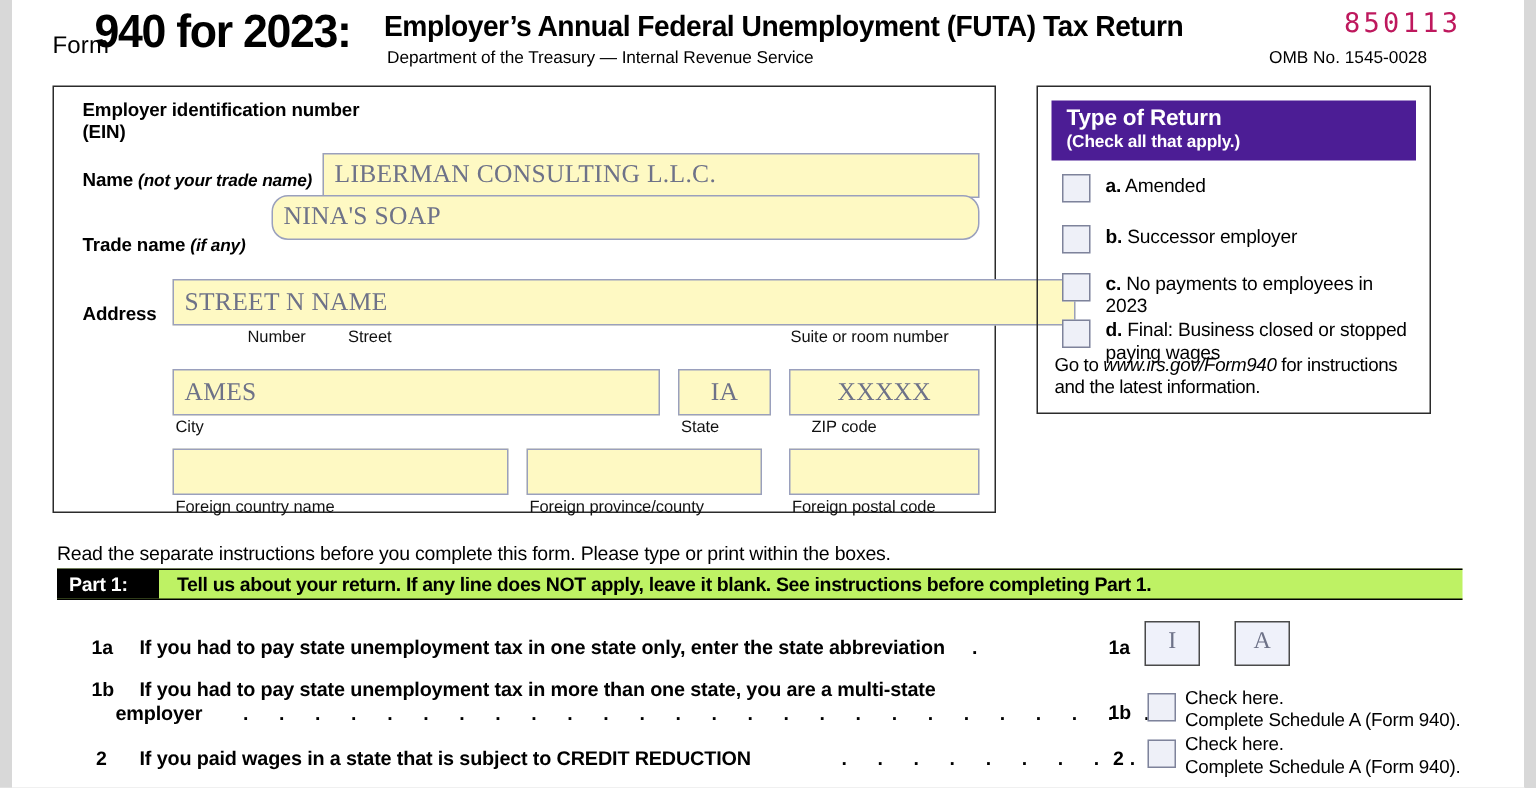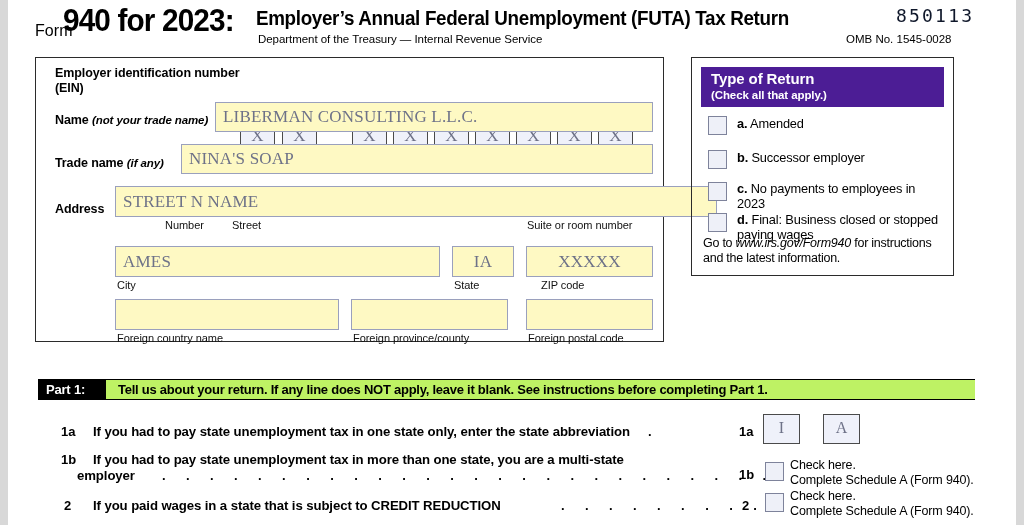--- a/index.html
+++ b/index.html
@@ -59,21 +59,21 @@
     left: 250px; top: 33px;
     font-size: 11.5px;
     letter-spacing: -0.05px;
   }
   .ocr-number {
     position: absolute;
     left: 888px; top: 5px;
     font-family: "DejaVu Sans Mono", monospace;
     font-size: 18px;
     letter-spacing: 2.2px;
-    color: #0f172a;
+    color: #be185d;
   }
   .omb {
     position: absolute;
     left: 838px; top: 33px;
     font-size: 11.5px;
   }
 
   
   .left-box {
     position: absolute;
@@ -349,21 +349,21 @@
       <i>(not your trade name)</i>
     </div>
     <div class="field" style="left:179px; top:44px; width:438px; height:30px;">
       <span class="field-text">LIBERMAN CONSULTING L.L.C.</span>
     </div>
 
     <div class="lbl" style="left:19px; top:98px;">
       <span>Trade name</span>
       <i>(if any)</i>
     </div>
-    <div class="field" style="left:145px; top:86px; width:472px; height:30px;">
+    <div class="field" style="left:145px; top:72px; width:472px; height:30px;border-radius:11px;">
       <span class="field-text">NINA'S SOAP</span>
     </div>
 
     <div class="lbl" style="left:19px; top:144px;">Address</div>
     <div class="field" style="left:79px; top:128px; width:602px; height:31px;">
       <span class="field-text">STREET N NAME</span>
     </div>
     <div class="sublbl" style="left:81px; top:161px;padding-left:48px;">Number</div>
     <div class="sublbl" style="left:196px; top:161px;">Street</div>
     <div class="sublbl" style="left:491px; top:161px;">Suite or room number</div>
@@ -423,20 +423,21 @@
     <div class="cb-label" style="left:45px; top:155px; width:205px;">
       <b>d.</b>
       <span>Final: Business closed or stopped paying wages</span>
     </div>
 
     <div class="tor-goto">
       <span>Go to </span><i>www.irs.gov/Form940</i><span> for instructions and the latest information.</span>
     </div>
   </div>
 
+  <div class="read-line">Read the separate instructions before you complete this form. Please type or print within the boxes.</div>
 
   <div class="part-bar">
     <div class="part-tag">Part 1:</div>
     <div class="part-text">Tell us about your return. If any line does NOT apply, leave it blank. See instructions before completing Part 1.</div>
   </div>
 
   <div class="ln-num" style="left:53px; top:424px;">1a</div>
   <div class="ln-text" style="left:85px; top:424px;">If you had to pay state unemployment tax in one state only, enter the state abbreviation</div>
   <div class="leader" style="left:640px; top:424px;">.</div>
   <div class="ref-num" style="left:731px; top:424px;">1a</div>

